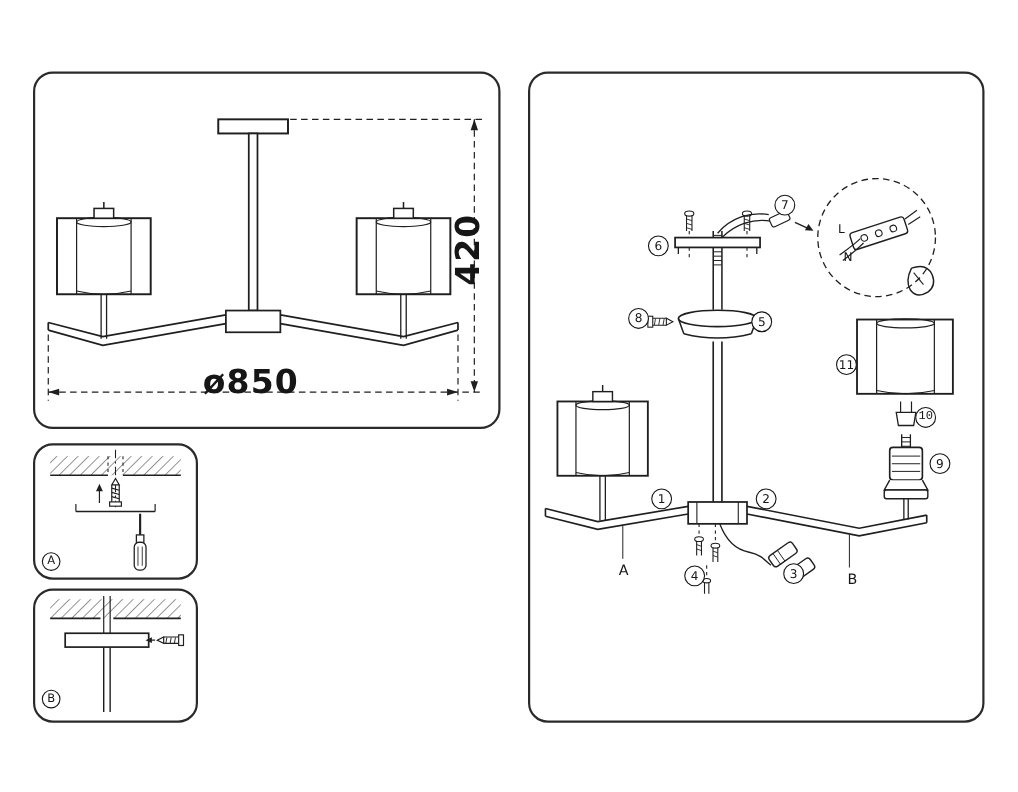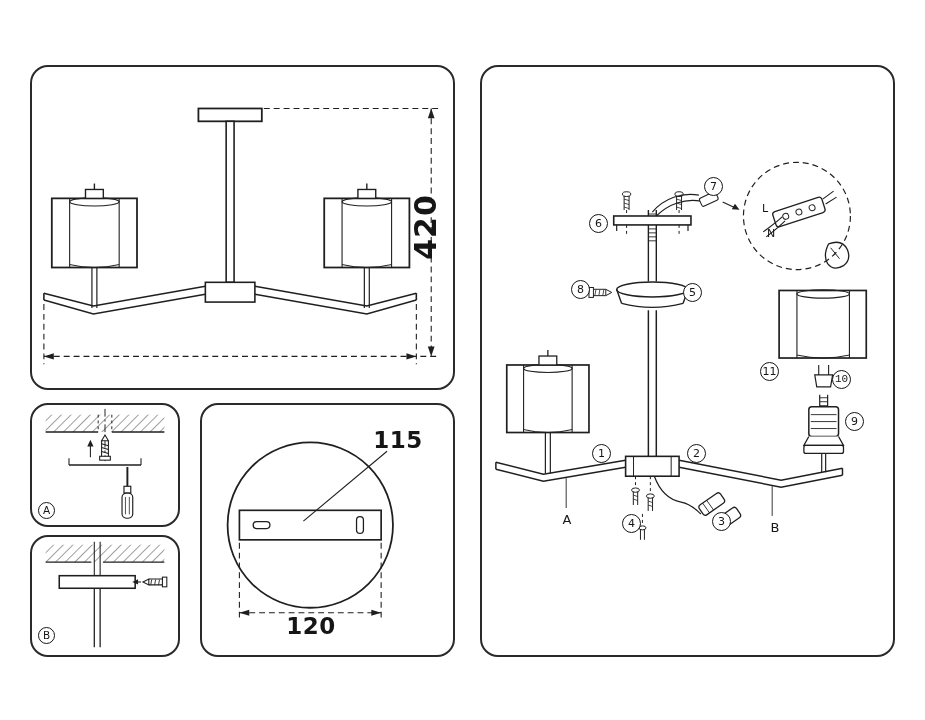--- a/index.html
+++ b/index.html
@@ -89,20 +89,21 @@
         <path d="M335.5,203 V244 M340.5,203 V244" stroke-width="1.2"></path>
         <rect x="295" y="133" width="86" height="70" fill="#fff" stroke-width="1.8"></rect>
         <path d="M313,133 V203 M363,133 V203"></path>
         <ellipse cx="338" cy="136.5" rx="25" ry="4.2"></ellipse>
         <path d="M313,200 Q338,206 363,200" stroke-width="1"></path>
         <rect x="329" y="124" width="18" height="9" fill="#fff" stroke-width="1.4"></rect>
         <path d="M338,118 V124" stroke-width="1.4"></path>
       </g>
     </svg>
     <div class="lbl dim-xl rot90" style="left:349px;top:145px;width:90px;height:30px;line-height:30px;">420</div>
+    <div class="lbl dim-xl" style="left:136px;top:266px;width:120px;height:30px;line-height:30px;">ø850</div>
   </div>
 
   <div class="panel" style="left:30px;top:403px;width:150px;height:124px;">
     <svg viewBox="0 0 150 124" preserveAspectRatio="none" fill="none" stroke="#1f1f1f">
       <defs>
         <pattern id="hatchA" width="7" height="7" patternUnits="userSpaceOnUse" patternTransform="rotate(45)">
           <line x1="0" y1="0" x2="0" y2="7" stroke="#4a4a4a" stroke-width="1.1"></line>
         </pattern>
       </defs>
       <rect x="14" y="10" width="122" height="18" fill="url(#hatchA)" stroke="none"></rect>
@@ -165,40 +166,20 @@
         <rect x="134" y="41.5" width="4.5" height="10" fill="#fff"></rect>
       </g>
       <g>
         <path d="M112,46.5 H106" stroke-width="1.1"></path>
         <polygon points="103,46.5 109,43.8 109,49.2" fill="#1f1f1f" stroke="none"></polygon>
       </g>
     </svg>
     <div class="badge" style="left:6px;top:90px;">B</div>
   </div>
 
-  <div class="panel" style="left:200px;top:403px;width:255px;height:254px;">
-    <svg viewBox="0 0 255 254" preserveAspectRatio="none" fill="none" stroke="#1f1f1f">
-      <circle cx="110" cy="122" r="84" stroke-width="1.8"></circle>
-      <rect x="38" y="107" width="144" height="30" fill="#fff" stroke-width="1.7"></rect>
-      <rect x="52" y="118.5" width="17" height="7" rx="3.5" stroke-width="1.3"></rect>
-      <rect x="157" y="113.5" width="7" height="17" rx="3.5" stroke-width="1.3"></rect>
-      <path d="M188,47 L103,118" stroke-width="1.1"></path>
-      <g stroke-width="1.1" stroke-dasharray="6 4">
-        <path d="M38,140 V218"></path>
-        <path d="M182,140 V218"></path>
-        <path d="M38,211 H182"></path>
-      </g>
-      <g fill="#1f1f1f" stroke="none">
-        <polygon points="38,211 48,207.9 48,214.1"></polygon>
-        <polygon points="182,211 172,207.9 172,214.1"></polygon>
-      </g>
-    </svg>
-    <div class="lbl dim-md" style="left:171px;top:23px;width:50px;height:24px;line-height:24px;">115</div>
-    <div class="lbl dim-md" style="left:79px;top:209px;width:60px;height:24px;line-height:24px;">120</div>
-  </div>
 
   <div class="panel" style="left:480px;top:65px;width:415px;height:592px;">
     <svg viewBox="0 0 415 592" preserveAspectRatio="none" fill="none" stroke="#1f1f1f">
 
       <g stroke-width="1.4">
         <path d="M168,144 V216 M176,144 V216"></path>
         <path d="M168,148 H176 M168,152 H176 M168,163 H176 M168,167 H176 M168,171 H176 M168,175 H176" stroke-width="0.9"></path>
         <path d="M168,245 V392 M176,245 V392" stroke-width="1.5"></path>
       </g>
 
@@ -335,21 +316,21 @@
     <div class="callout" style="left:110px;top:377px;">1</div>
     <div class="callout" style="left:205px;top:377px;">2</div>
     <div class="callout" style="left:230px;top:445px;">3</div>
     <div class="callout" style="left:140px;top:447px;">4</div>
     <div class="callout" style="left:201px;top:216px;">5</div>
     <div class="callout" style="left:107px;top:147px;">6</div>
     <div class="callout" style="left:222px;top:110px;">7</div>
     <div class="callout" style="left:89px;top:213px;">8</div>
     <div class="callout" style="left:363px;top:345px;">9</div>
     <div class="callout" style="left:350px;top:303px;font-family:Liberation Mono, monospace;">10</div>
-    <div class="callout" style="left:278px;top:255px;margin-top:40px;">11</div>
+    <div class="callout" style="left:278px;top:255px;">11</div>
 
     <div class="letter" style="left:78px;top:446px;">A</div>
     <div class="letter" style="left:286px;top:454px;">B</div>
     <div class="wletter" style="left:277px;top:136px;">L</div>
     <div class="wletter" style="left:283px;top:161px;">N</div>
   </div>
 
 </div>
 
 </body></html>

